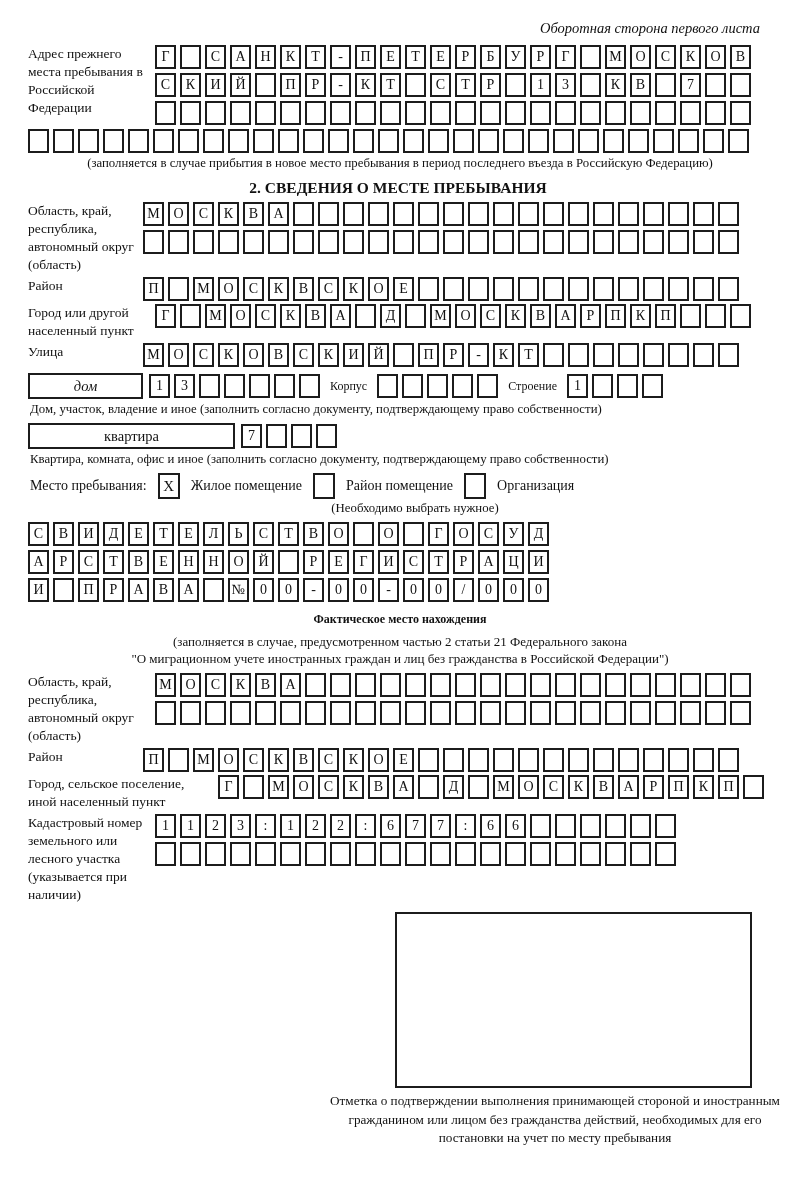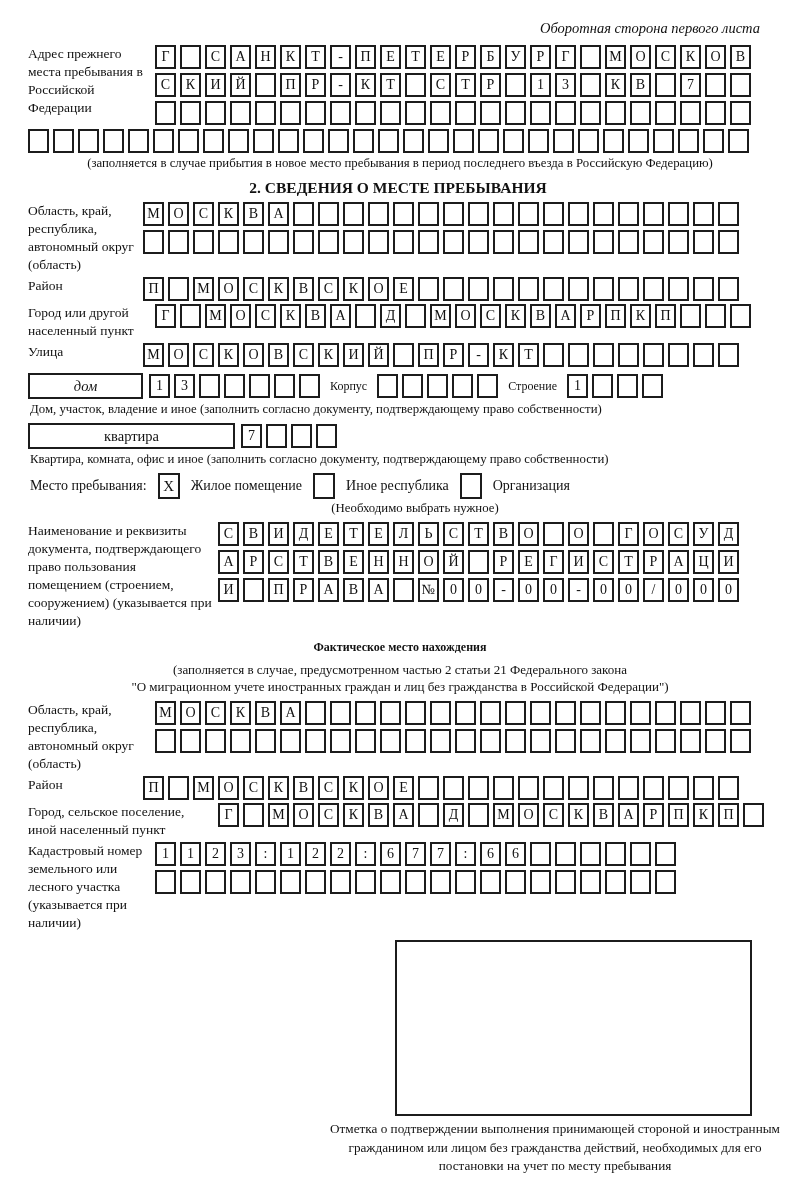--- a/index.html
+++ b/index.html
@@ -353,28 +353,27 @@
         <span class="cell"></span>
       </div>
   </div>
   <div class="caption left">Квартира, комната, офис и иное (заполнить согласно документу, подтверждающему право собственности)</div>
 
   <div class="place-row">
     <span>Место пребывания:</span>
     <span class="checkbox">X</span>
     <span>Жилое помещение</span>
     <span class="checkbox"></span>
-    <span>Иное республика</span>
+    <span>Район помещение</span>
     <span class="checkbox"></span>
     <span>Организация</span>
   </div>
   <div class="choose-note">(Необходимо выбрать нужное)</div>
 
   <div class="frow mt6">
-    <div class="flabel w190">Наименование и реквизиты документа, подтверждающего право пользования помещением (строением, сооружением) (указывается при наличии)</div>
     <div class="cellrows">
       <div class="cells">
           <span class="cell">С</span>
           <span class="cell">В</span>
           <span class="cell">И</span>
           <span class="cell">Д</span>
           <span class="cell">Е</span>
           <span class="cell">Т</span>
           <span class="cell">Е</span>
           <span class="cell">Л</span>

